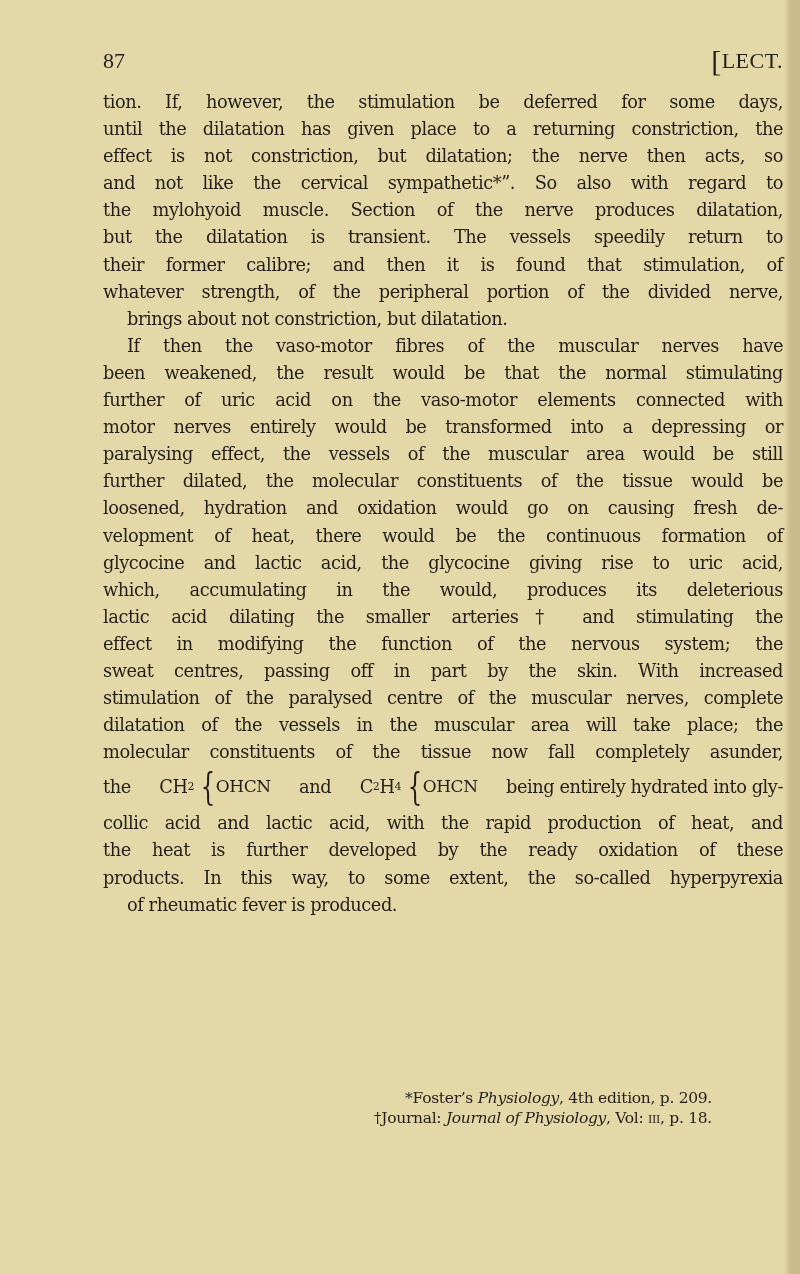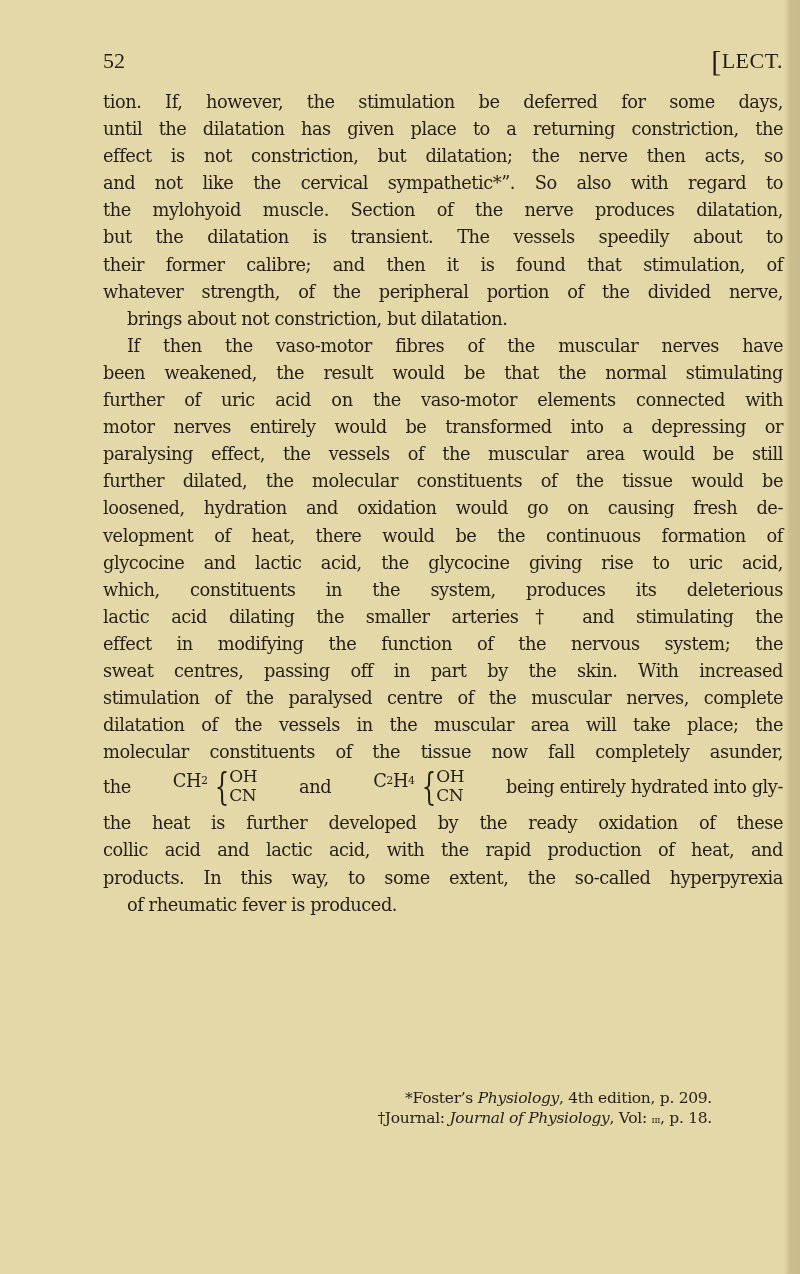--- a/index.html
+++ b/index.html
@@ -29,66 +29,66 @@
     font-family: "DejaVu Serif", serif;
     letter-spacing: -0.45px;
   }
   .line { display: block; text-align: justify; text-align-last: justify; white-space: nowrap; height: 27.1px; }
   .line.last { text-align-last: left; margin-left: 24px; }
   .line.indent { text-indent: 24px; }
   .formula-line {
     display: flex; align-items: center; justify-content: space-between;
     height: 46px; margin: -2px 0 0 0; white-space: nowrap;
   }
-  .chem { display: inline-flex; }
+  .chem { display: inline-flex; align-items: center; }
   .sub { font-size: 11px; vertical-align: -4px; }
   .brace-group { display: inline-flex; align-items: center; margin-left: 2px; }
   .brace { font-size: 38px; line-height: 38px; font-weight: 200; transform: scaleX(0.6); display: inline-block; margin-right: -4px; }
-  .stack { display: inline-flex; flex-direction: column; line-height: 19px; font-size: 17px; }
+  .stack { display: inline-flex; flex-direction: row; line-height: 19px; font-size: 17px; }
   .footnotes {
     position: absolute; top: 1088px; left: 212px; width: 500px;
     font-size: 15.5px; line-height: 20px; font-family: "DejaVu Serif", serif;
     letter-spacing: -0.3px;
     text-align: right;
   }
   .fn { display: block; white-space: nowrap; }
   .fn .mark { display: inline-block; width: 14px; }
   .fn i { font-style: italic; }
-  .smallcaps { font-variant: small-caps; font-size: 11px; }
+  .smallcaps { font-variant: small-caps; font-size: 15px; }
 </style>
 </head>
 <body>
 
 <div class="page">
 
   <div class="header">
-    <span class="page-num">52</span>
+    <span class="page-num">87</span>
     <span class="running-head"><span class="bracket">[</span><span>LECT.</span></span>
   </div>
 
   <div class="body-text">
     <span class="line">tion. If, however, the stimulation be deferred for some days,</span>
     <span class="line">until the dilatation has given place to a returning constriction, the</span>
     <span class="line">effect is not constriction, but dilatation; the nerve then acts, so</span>
     <span class="line">and not like the cervical sympathetic*”. So also with regard to</span>
     <span class="line">the mylohyoid muscle. Section of the nerve produces dilatation,</span>
-    <span class="line">but the dilatation is transient. The vessels speedily about to</span>
+    <span class="line">but the dilatation is transient. The vessels speedily return to</span>
     <span class="line">their former calibre; and then it is found that stimulation, of</span>
     <span class="line">whatever strength, of the peripheral portion of the divided nerve,</span>
     <span class="line last">brings about not constriction, but dilatation.</span>
     <span class="line indent">If then the vaso-motor fibres of the muscular nerves have</span>
     <span class="line">been weakened, the result would be that the normal stimulating</span>
     <span class="line">further of uric acid on the vaso-motor elements connected with</span>
     <span class="line">motor nerves entirely would be transformed into a depressing or</span>
     <span class="line">paralysing effect, the vessels of the muscular area would be still</span>
     <span class="line">further dilated, the molecular constituents of the tissue would be</span>
     <span class="line">loosened, hydration and oxidation would go on causing fresh de-</span>
     <span class="line">velopment of heat, there would be the continuous formation of</span>
     <span class="line">glycocine and lactic acid, the glycocine giving rise to uric acid,</span>
-    <span class="line">which, constituents in the system, produces its deleterious</span>
+    <span class="line">which, accumulating in the would, produces its deleterious</span>
     <span class="line">lactic acid dilating the smaller arteries† and stimulating the</span>
     <span class="line">effect in modifying the function of the nervous system; the</span>
     <span class="line">sweat centres, passing off in part by the skin. With increased</span>
     <span class="line">stimulation of the paralysed centre of the muscular nerves, complete</span>
     <span class="line">dilatation of the vessels in the muscular area will take place; the</span>
     <span class="line">molecular constituents of the tissue now fall completely asunder,</span>
 
     <div class="formula-line">
       <span>the</span>
       <span class="chem">
@@ -112,22 +112,22 @@
           <span class="brace">{</span>
           <span class="stack">
             <span>OH</span>
             <span>CN</span>
           </span>
         </span>
       </span>
       <span>being entirely hydrated into gly-</span>
     </div>
 
+    <span class="line">collic acid and lactic acid, with the rapid production of heat, and</span>
     <span class="line">the heat is further developed by the ready oxidation of these</span>
-    <span class="line">collic acid and lactic acid, with the rapid production of heat, and</span>
     <span class="line">products. In this way, to some extent, the so-called hyperpyrexia</span>
     <span class="line last">of rheumatic fever is produced.</span>
   </div>
 
   <div class="footnotes">
     <span class="fn">
       <span class="mark">*</span><span>Foster’s </span><i>Physiology</i><span>, 4th edition, p. 209.</span>
     </span>
     <span class="fn">
       <span class="mark">†</span><span>Journal: </span><i>Journal of Physiology</i><span>, Vol: </span><span class="smallcaps">iii</span><span>, p. 18.</span>

